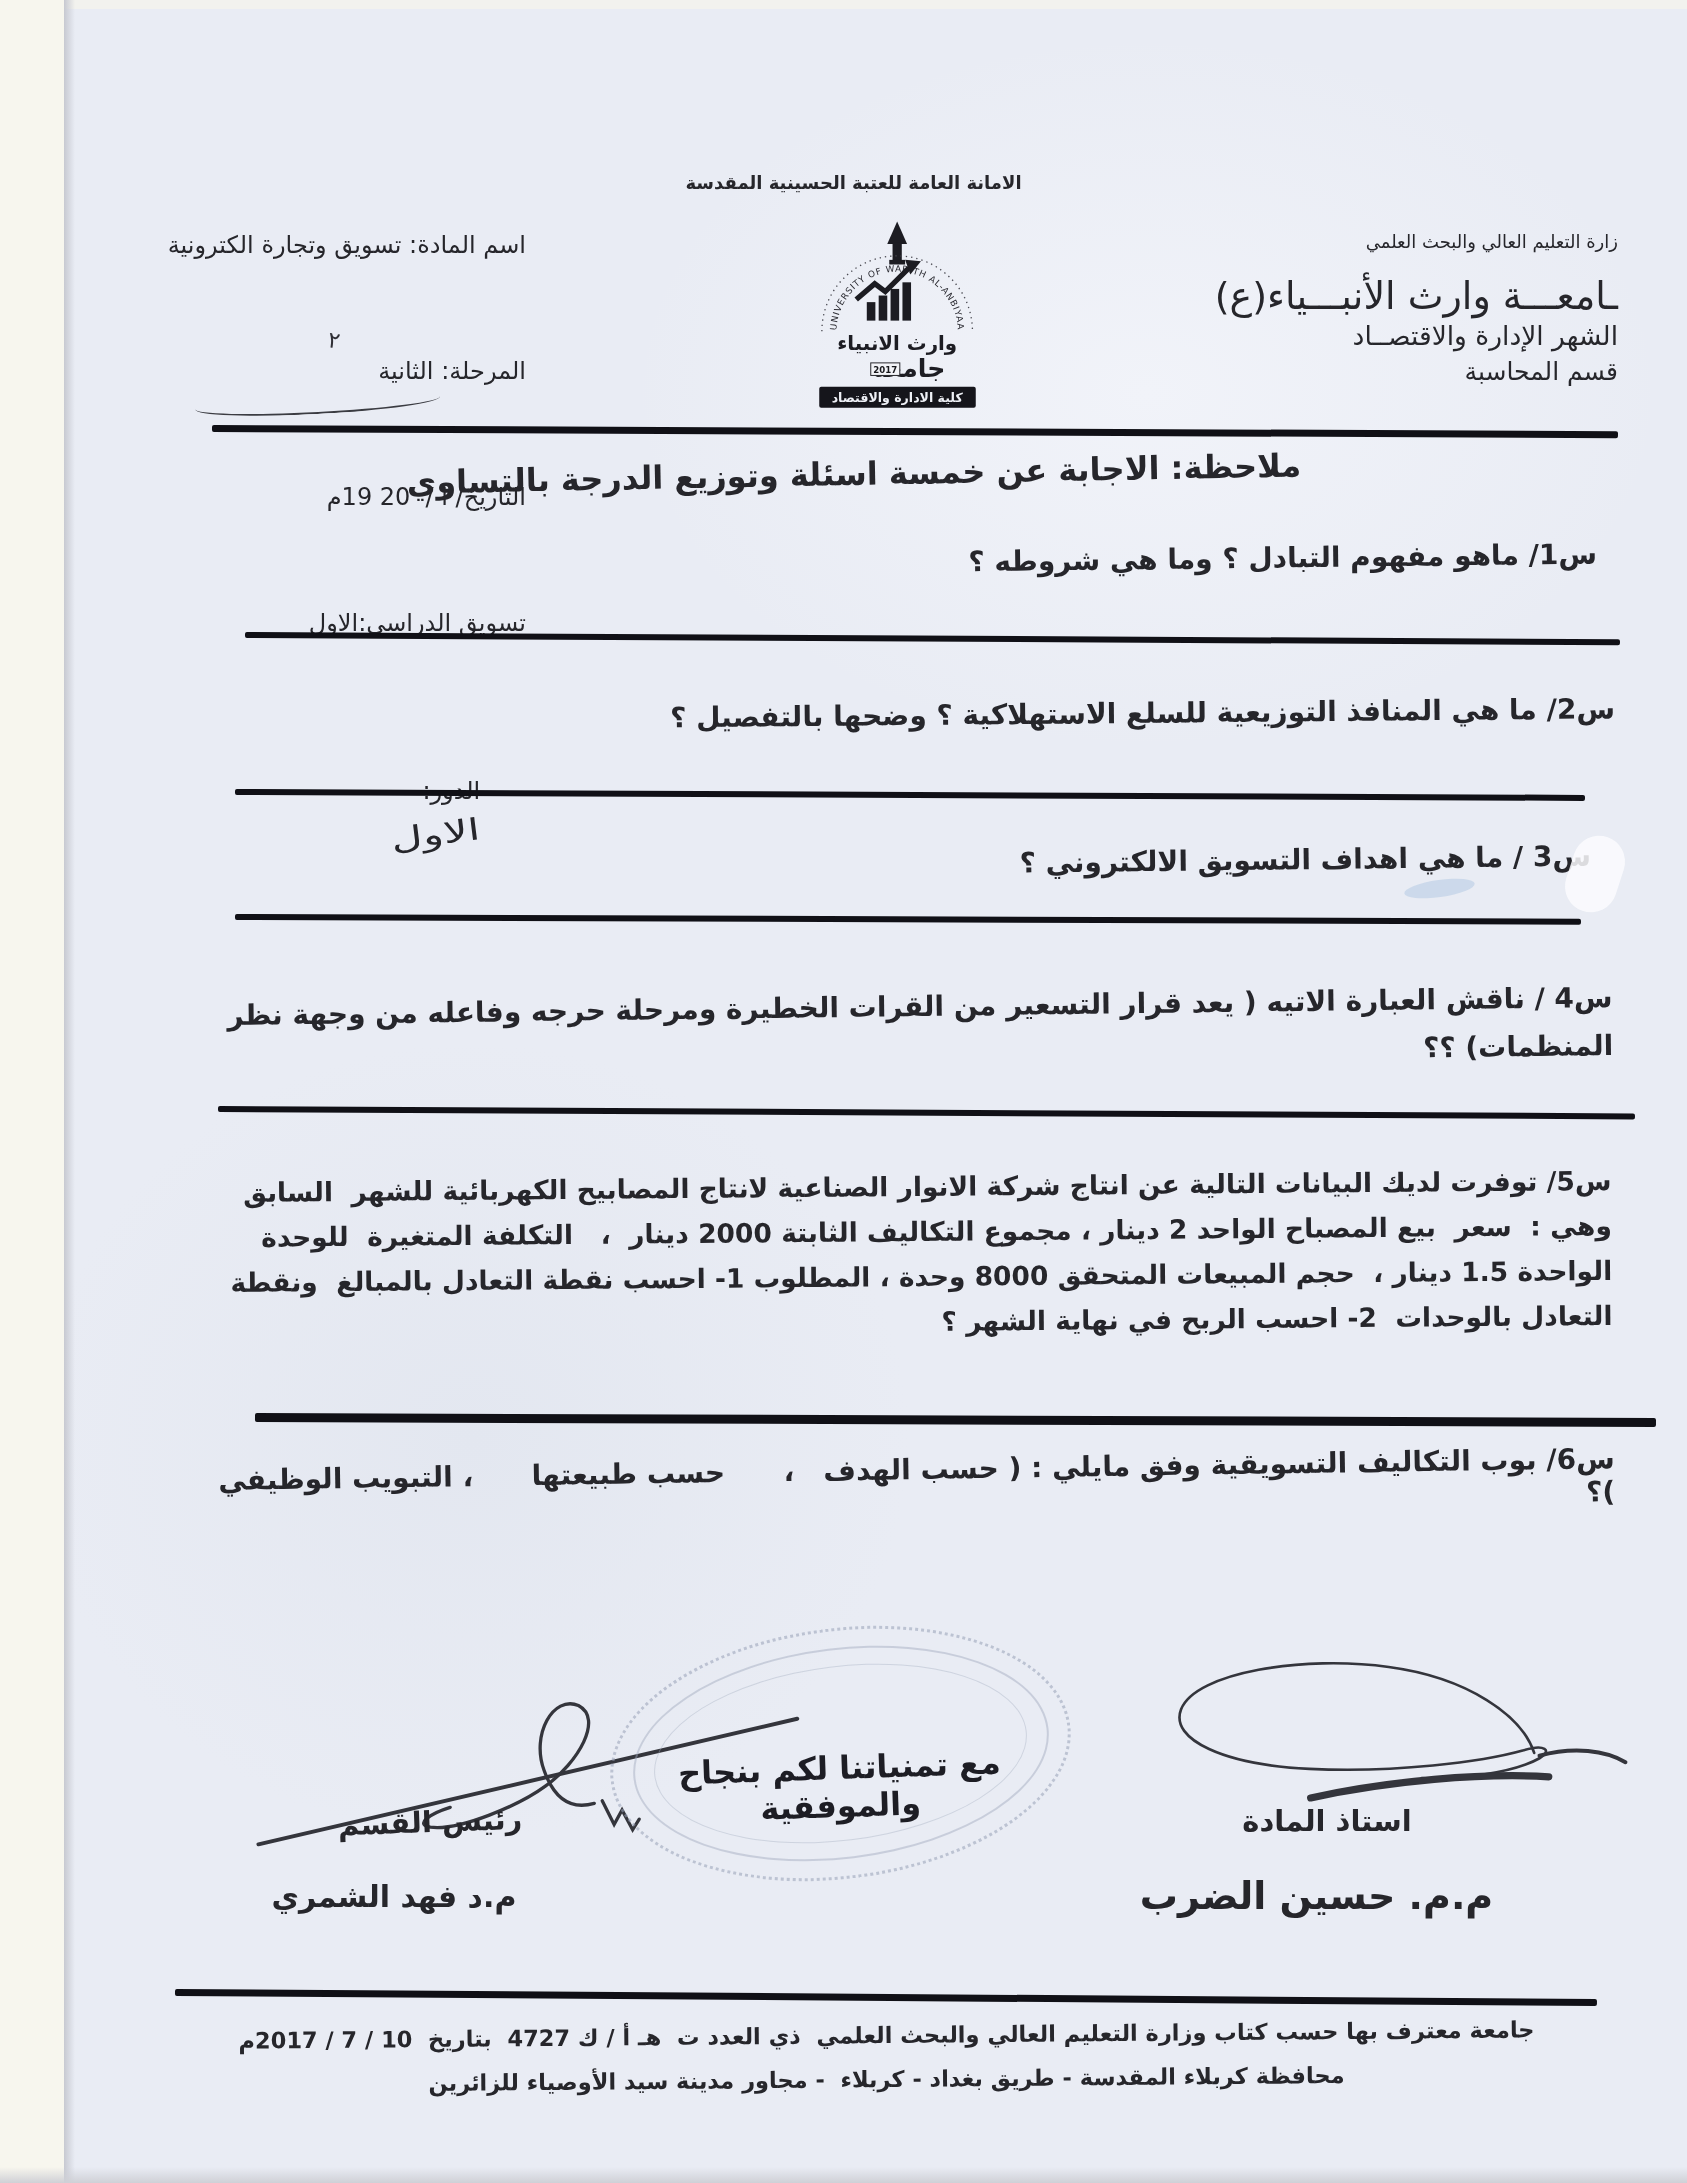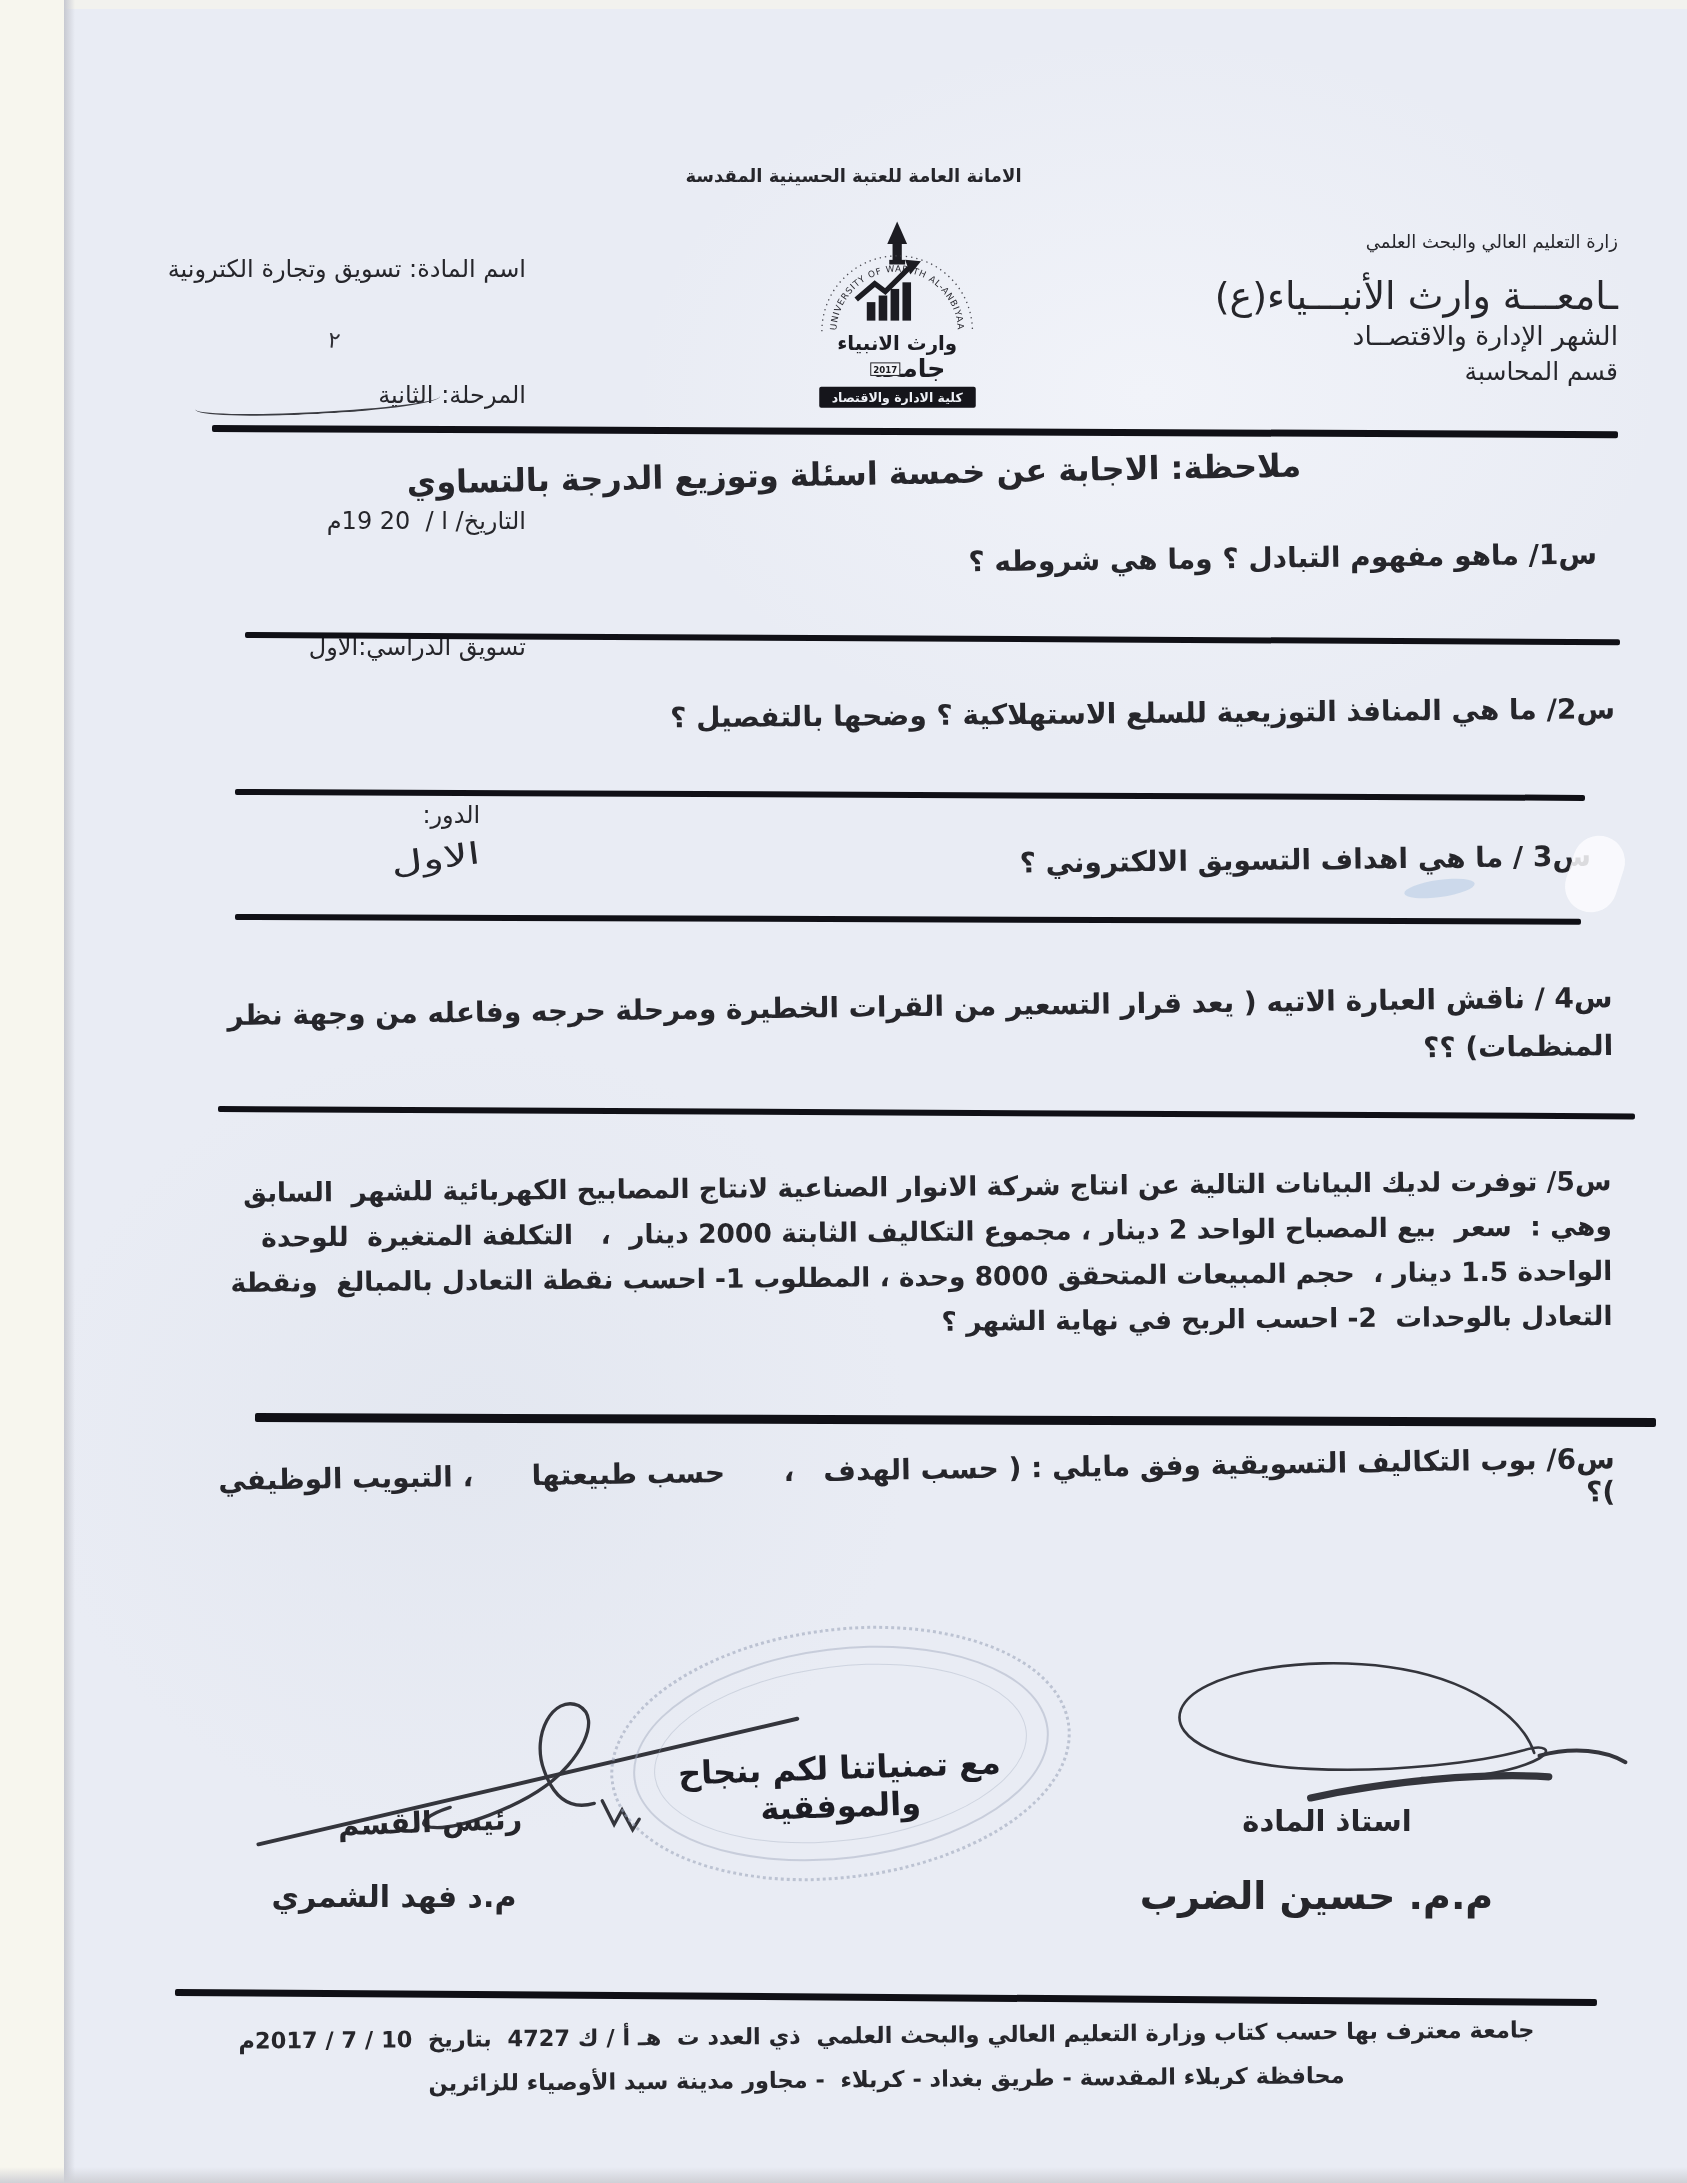--- a/index.html
+++ b/index.html
@@ -20,27 +20,27 @@
 
   
   .left-strip{left:0;top:0;width:64px;height:2183px;background:#f7f6ee;}
   .crease{left:64px;top:0;width:10.6px;height:2183px;
     background:linear-gradient(to right,#c7c9d1,rgba(233,236,244,0));}
   .top-strip{left:0;top:0;width:1687px;height:9.3px;background:#f2f2ee;}
   .bottom-strip{left:0;top:2167px;width:1687px;height:16px;
     background:linear-gradient(to bottom,rgba(212,213,218,0),#cfd0d6);}
 
   
-  .shrine{left:675px;top:165px;width:357px;font-size:18px;letter-spacing:0;}
+  .shrine{left:675px;top:172px;width:357px;font-size:18px;letter-spacing:0;}
   .ministry{right:69px;top:233px;width:595px;line-height:1.0;}
   .ministry .l1{font-size:18px;margin-bottom:26px;}
   .ministry .l2{font-size:38px;margin-bottom:8px;}
   .ministry .l3{font-size:26.5px;margin-bottom:9.3px;}
   .ministry .l4{font-size:25px;}
-  .examinfo{left:69px;top:164px;width:457px;font-size:24px;line-height:42px;text-align:right;}
+  .examinfo{left:69px;top:140px;width:457px;font-size:24px;line-height:42px;text-align:right;}
   .hw{font-weight:400;display:inline-block;}
   .hw-month{left:328px;top:327px;font-size:22.5px;color:#303036;transform:rotate(8deg);}
   .hw-round{transform:rotate(-7deg) scaleX(1.45) translateX(-9.3px);font-size:30px;}
   .swoosh{left:195px;top:392px;width:245px;height:20px;border-bottom:2.6px solid #3b3c42;
     border-radius:55%;transform:rotate(-3deg);}
 
   
   .rule{background:#101016;border-radius:2px;transform-origin:left center;}
   .rule1{left:212px;top:425px;width:1406px;height:7.3px;transform:rotate(0.25deg);}
   .rule2{left:245px;top:632px;width:1375px;height:6px;transform:rotate(0.3deg);}

